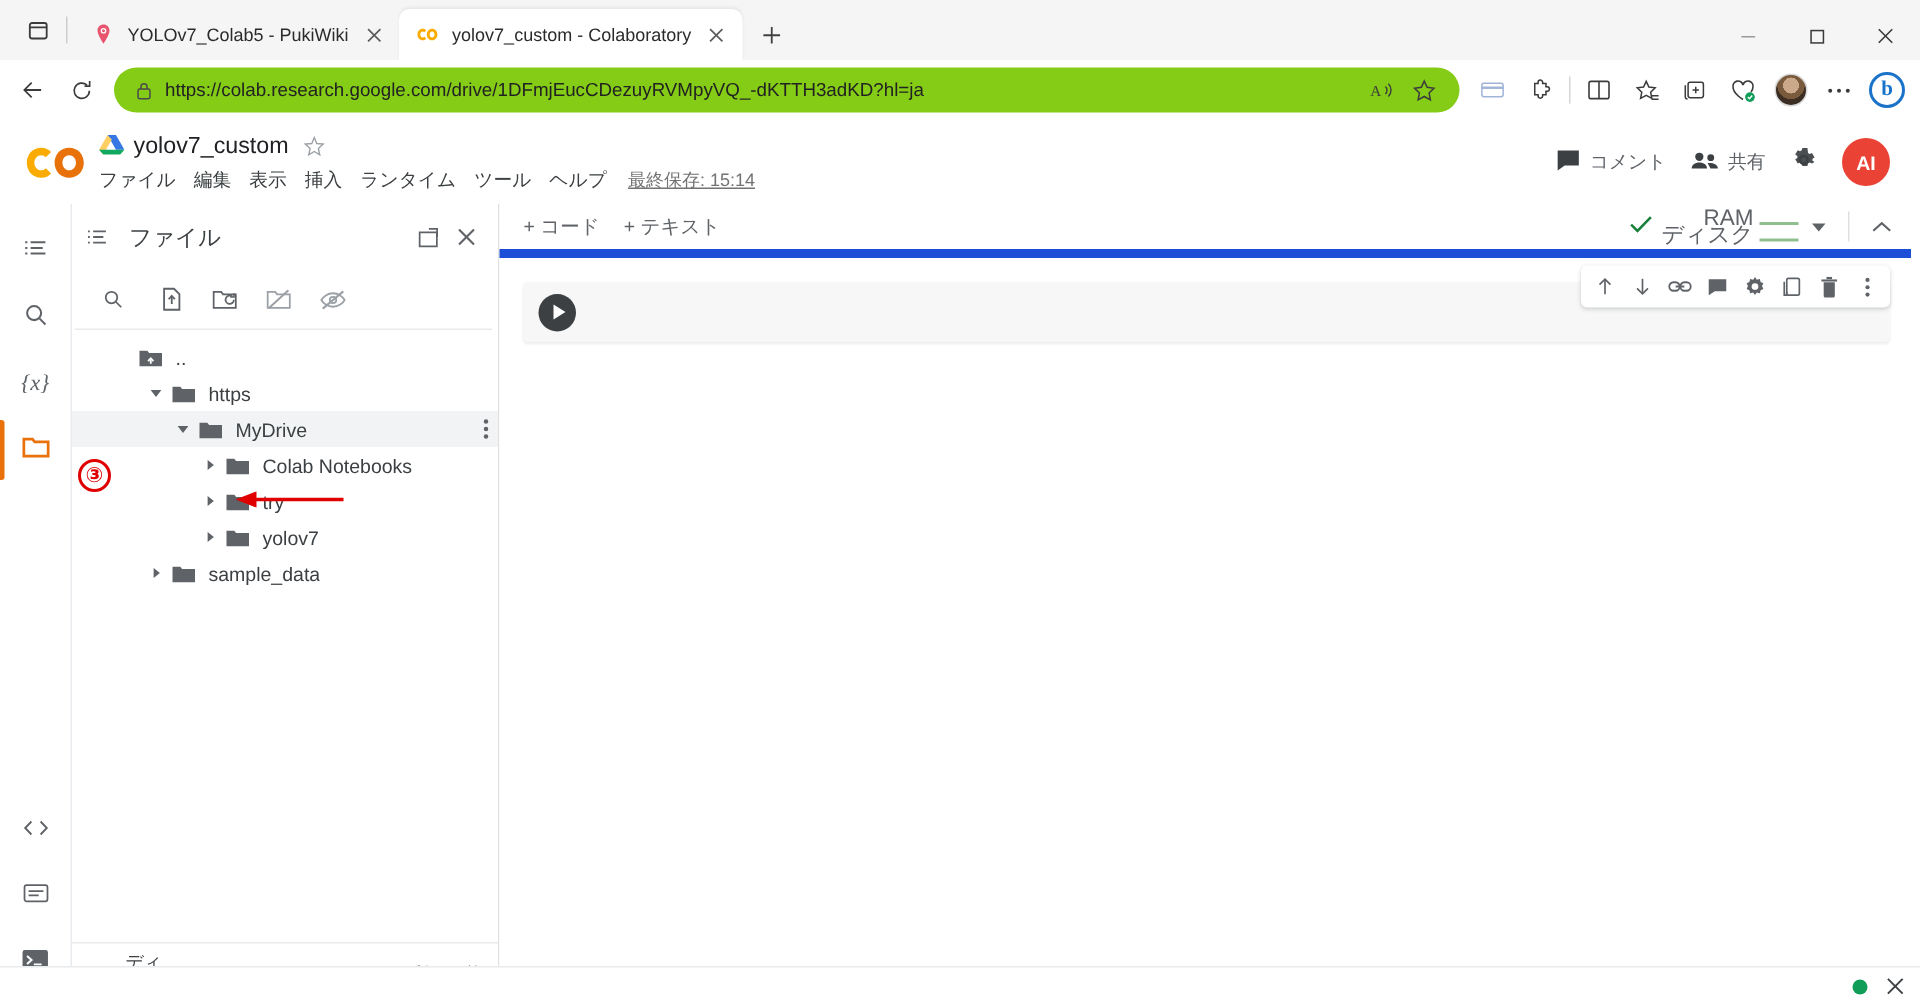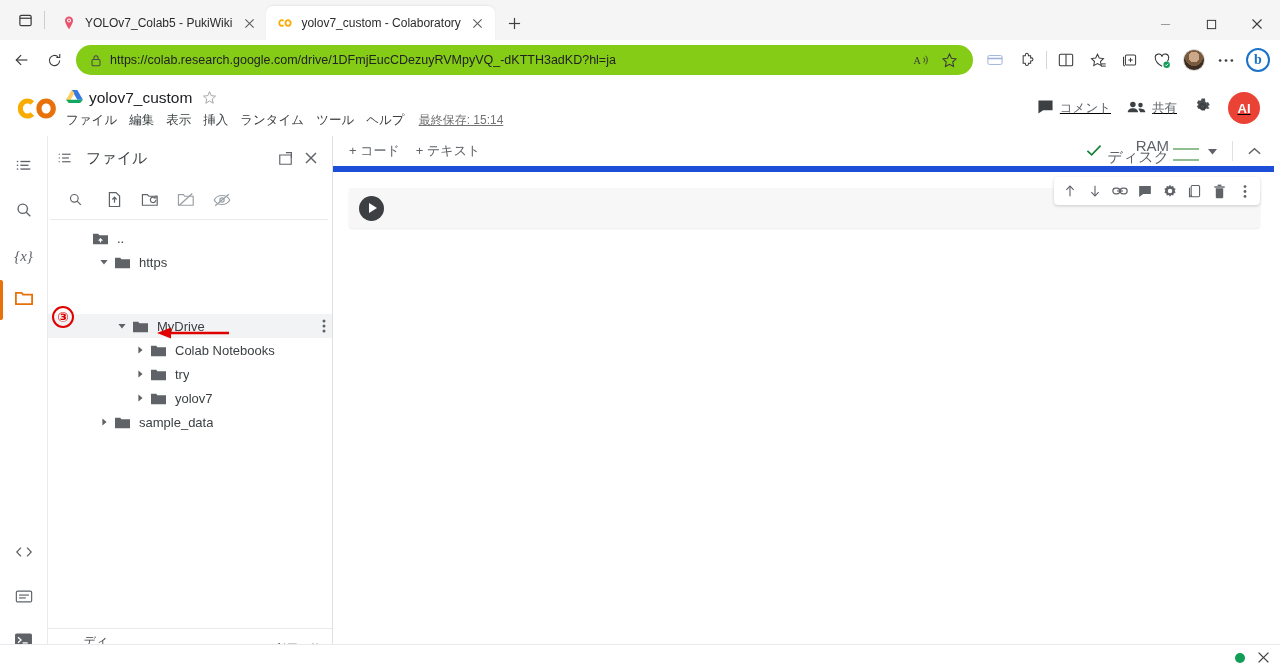--- a/index.html
+++ b/index.html
@@ -93,21 +93,21 @@
   }
   .colab-logo { width: 46px; height: 46px; flex: 0 0 46px; display: flex; align-items: center; justify-content: center; }
   .title-block { margin-left: 6px; display: flex; flex-direction: column; justify-content: center; }
   .title-row { display: flex; align-items: center; height: 24px; }
   .drive-icon { width: 17px; height: 17px; margin-right: 6px; flex: 0 0 17px; }
   .doc-title { font-size: 15.5px; color: #202124; font-weight: 400; }
   .star-icon { margin-left: 10px; color: #9aa0a6; display: flex; align-items: center; }
   .menu-row { display: flex; align-items: center; height: 20px; margin-top: 1px; }
   .menu-item { font-size: 12.5px; color: #3c4043; margin-right: 12px; white-space: nowrap; }
   .menu-save { font-size: 12px; color: #737373; text-decoration: underline; margin-left: 2px; }
-  .header-right { margin-left: auto; display: flex; align-items: center; gap: 16px; text-decoration: underline; }
+  .header-right { margin-left: auto; display: flex; align-items: center; gap: 16px; }
   .hr-item { display: flex; align-items: center; gap: 6px; color: #3c4043; font-size: 13px; }
   .hr-label { color: #5f6368; font-size: 12.5px; }
   .acct-avatar {
     width: 32px; height: 32px; border-radius: 50%; background: #ea4335;
     color: #fff; display: flex; align-items: center; justify-content: center;
     font-size: 13px; font-weight: bold; position: relative;
     box-shadow: 0 0 0 2px #fff, 0 0 0 4px transparent;
   }
   .acct-ring {
     position: absolute; inset: -4px; border-radius: 50%;
@@ -150,21 +150,21 @@
     height: 40px; display: flex; align-items: center; padding: 0 4px;
     border-bottom: 1px solid #e8eaed; margin: 0 4px 0 2px;
   }
   .ft-btn { width: 36px; height: 32px; display: flex; align-items: center; justify-content: center; color: #5f6368; }
   .ft-btn.disabled { color: #9aa0a6; }
   .tree { padding-top: 6px; flex: 1; overflow: hidden; position: relative; }
   .tree-row {
     height: 24px; display: flex; align-items: center; font-size: 13px;
     color: #3c4043; padding-right: 6px; position: relative;
   }
-  .tree-row.selected { background: #f1f3f4; margin-top: 40px; }
+  .tree-row.selected { background: #f1f3f4; }
   .caret { width: 16px; flex: 0 0 16px; display: flex; align-items: center; justify-content: center; color: #5f6368; }
   .t-folder { width: 18px; flex: 0 0 18px; margin-right: 7px; display: flex; align-items: center; color: #5f6368; }
   .t-label { white-space: nowrap; overflow: hidden; text-overflow: ellipsis; }
   .row-more { margin-left: auto; color: #5f6368; display: flex; align-items: center; }
 
   .disk-bar {
     height: 42px; border-top: 1px solid #e8eaed; display: flex; align-items: center;
     padding: 0 10px 0 4px; font-size: 12px; color: #3c4043; gap: 8px;
   }
   .disk-label { margin-left: 2px; }

